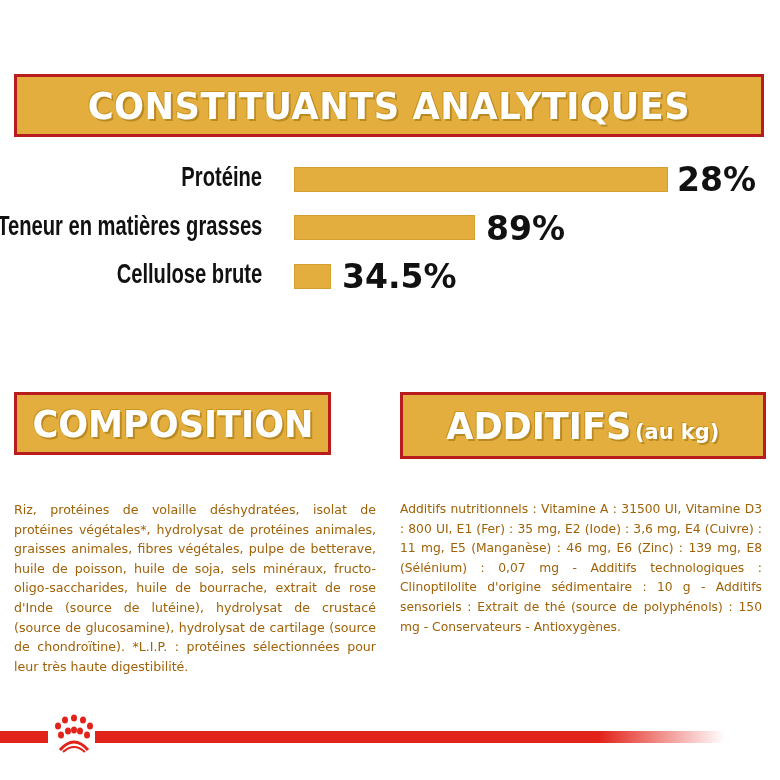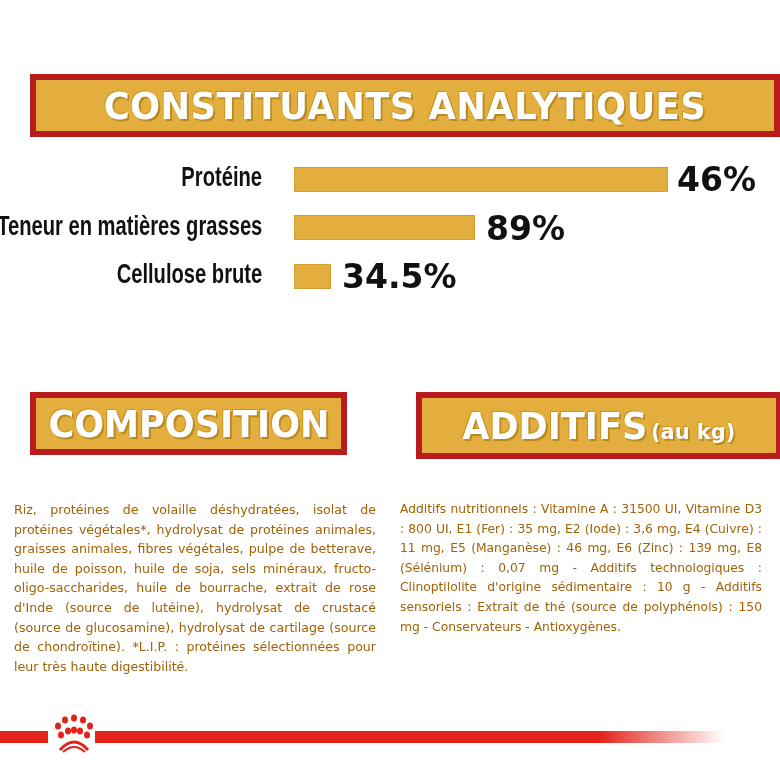--- a/index.html
+++ b/index.html
@@ -1,17 +1,17 @@
 <!DOCTYPE html>
 <html><head>
 <meta charset="utf-8">
 <style>
   html, body { margin:0; padding:0; }
   body { width:780px; height:780px; background:#ffffff; position:relative; overflow:hidden; font-family:"Liberation Sans", sans-serif; color:#111; }
-  .gold-box { position:absolute; background:#E3AE3E; border:6px solid #b91c1c; box-sizing:border-box;margin-left:16px; }
+  .gold-box { position:absolute; background:#E3AE3E; border:3px solid #b91c1c; box-sizing:border-box; }
   .heading { position:absolute; left:0; right:0; top:50%; transform:translateY(-50%); text-align:center; color:#fff; font-family:"DejaVu Sans", sans-serif; font-weight:bold; white-space:nowrap; text-shadow:2px 2px 0 #b98a22, -1px -1px 0 #c9951f; }
   .heading .inner { display:inline-block; transform-origin:center; }
   #hdr-main { left:14px; top:74px; width:750px; height:63px; }
   #hdr-main .inner { font-size:38px; transform:scaleX(0.93); letter-spacing:0.5px; }
   .bar-label { position:absolute; right:518px; font-family:"Liberation Sans", sans-serif; font-weight:bold; font-size:28px; white-space:nowrap; text-align:right; transform:scaleX(0.72); transform-origin:right center; color:#111; }
   .bar { position:absolute; left:294px; height:25px; background:#E3AE3E; border:1px solid #d49f30; box-sizing:border-box; }
   .bar-val { position:absolute; font-family:"DejaVu Sans", sans-serif; font-weight:bold; font-size:33px; color:#111; white-space:nowrap; line-height:1; }
   #hdr-comp { left:14px; top:392px; width:317px; height:63px; }
   #hdr-comp .inner { font-size:37px; transform:scaleX(0.95); }
   #hdr-add { left:400px; top:392px; width:366px; height:67px; }
@@ -25,21 +25,21 @@
 </head>
 <body>
 
 <div class="gold-box" id="hdr-main">
   <div class="heading"><span class="inner">CONSTITUANTS ANALYTIQUES</span></div>
 </div>
 
 <div>
   <div class="bar-label" style="top:161px;">Protéine</div>
   <div class="bar" style="top:167px; width:374px;"></div>
-  <div class="bar-val" style="left:677px; top:163px;">46%</div>
+  <div class="bar-val" style="left:677px; top:163px;">28%</div>
 
   <div class="bar-label" style="top:210px;">Teneur en matières grasses</div>
   <div class="bar" style="top:215px; width:181px;"></div>
   <div class="bar-val" style="left:486px; top:212px;">89%</div>
 
   <div class="bar-label" style="top:258px;">Cellulose brute</div>
   <div class="bar" style="top:264px; width:37px;"></div>
   <div class="bar-val" style="left:342px; top:260px;">34.5%</div>
 </div>
 

